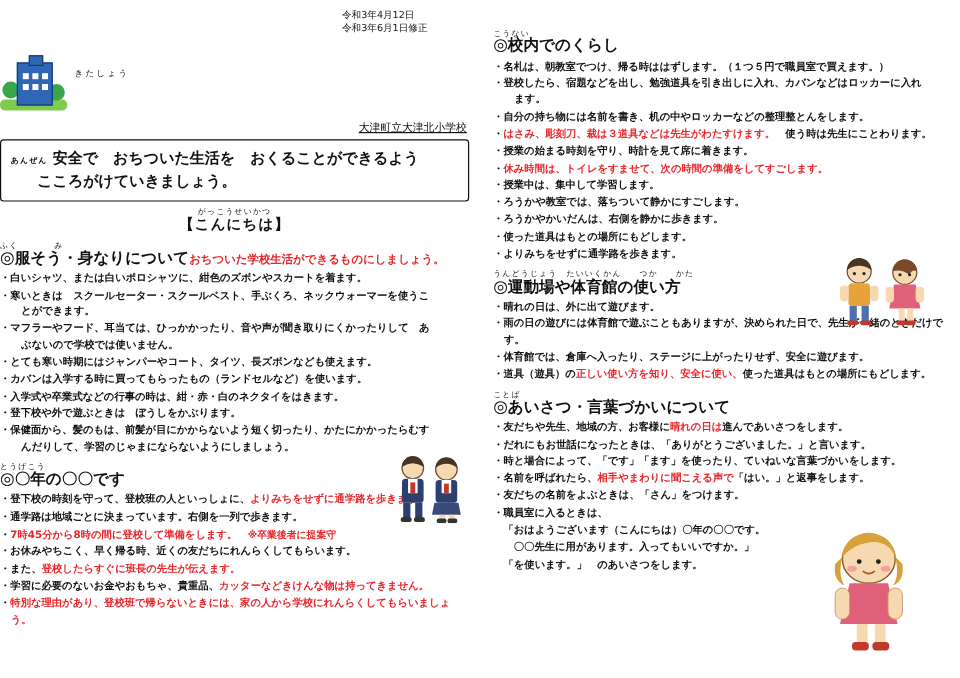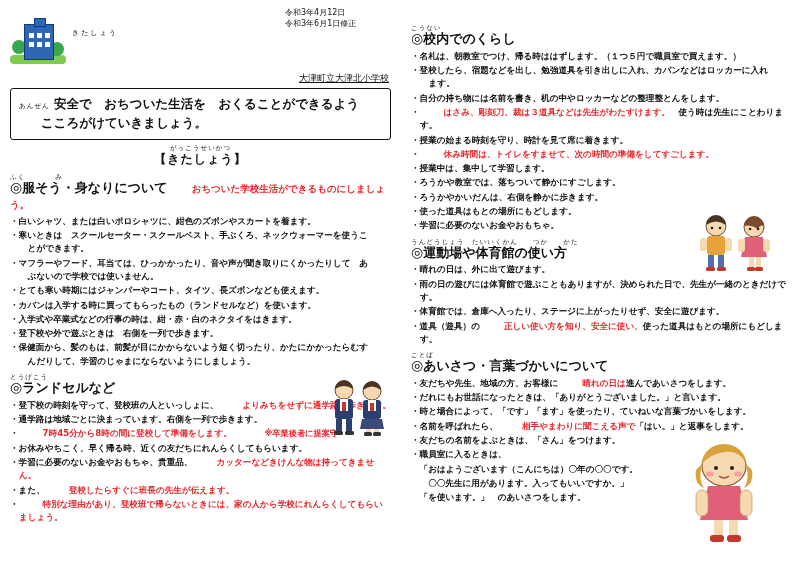--- a/index.html
+++ b/index.html
@@ -3,64 +3,64 @@
 <meta charset="utf-8">
 <style>
   html,body{margin:0;padding:0;}
   body{
     width:800px;height:565px;
     background:#ffffff;
     font-family:"DejaVu Sans","Liberation Sans",sans-serif;
     color:#111111;
     overflow:hidden;
   }
-  .page{position:relative;width:800px;height:565px;box-sizing:border-box;padding:8px 10px;}
+  .page{position:relative;width:800px;height:565px;box-sizing:border-box;padding:8px 0;}
   .cols{display:flex;gap:10px;height:100%;}
   .col{width:50%;box-sizing:border-box;}
   .col.left{padding-right:4px;}
   .col.right{padding-left:6px;}
 
   
   .dates{position:absolute;left:285px;top:8px;font-size:8px;line-height:1.35;color:#111;}
-  .titlerow{display:flex;align-items:flex-start;gap:6px;margin-top:14px;justify-content:center;}
+  .titlerow{display:flex;align-items:flex-start;gap:6px;margin-top:42px;justify-content:center;}
   .school-icon{width:56px;height:46px;position:relative;flex:0 0 56px;}
   .bld{position:absolute;left:14px;top:2px;width:28px;height:34px;background:#2f67b4;border:1px solid #123a77;}
   .bld:before{content:"";position:absolute;left:9px;top:-7px;width:10px;height:7px;background:#2f67b4;border:1px solid #123a77;}
   .win{position:absolute;width:5px;height:5px;background:#ffffff;}
   .tree{position:absolute;border-radius:50%;background:#3aa54a;}
   .t1{left:2px;top:18px;width:14px;height:14px;}
   .t2{left:40px;top:20px;width:14px;height:14px;}
   .grass{position:absolute;left:0;top:33px;width:56px;height:9px;background:#7ecb4e;border-radius:4px;}
 
   .maintitle{font-size:23px;font-weight:bold;letter-spacing:1px;line-height:1.1;padding-top:8px;}
   .ruby{font-size:7px;font-weight:normal;display:block;letter-spacing:2px;margin-bottom:-2px;}
   .schoolname{text-align:right;font-size:9px;margin:4px 2px 3px 0;text-decoration:underline;}
 
   .slogan{
     border:1.5px solid #111;border-radius:3px;padding:5px 8px 6px 8px;
     font-size:12.5px;font-weight:bold;line-height:1.55;
   }
-  .slogan .r{font-size:6.5px;font-weight:normal;letter-spacing:1px;}
+  .slogan .r{font-size:6.5px;font-weight:bold;letter-spacing:1px;}
   .slogan .l2{display:block;padding-left:22px;}
   .seikatsu{text-align:center;font-size:12px;font-weight:bold;margin:4px 0 4px 0;letter-spacing:1px;}
   .seikatsu .r{font-size:6.5px;font-weight:normal;letter-spacing:1px;display:block;margin-bottom:-2px;}
 
   
   .sec{margin-top:5px;}
   .sechead{font-size:13px;font-weight:bold;line-height:1.25;}
   .sechead .ruby{font-size:6.5px;letter-spacing:1px;}
   .sechead .red{color:#e8272c;font-size:9.5px;font-weight:bold;}
   .sechead .mark{font-size:14px;}
 
   ul.items{list-style:none;margin:2px 0 0 0;padding:0;}
   ul.items li{
     font-size:8.6px;line-height:1.55;margin:0 0 1px 0;
     padding-left:9px;text-indent:-9px;font-weight:bold;
   }
-  .red{color:#e8272c;margin-left:24px;}
+  .red{color:#e8272c;}
   .note{font-size:8.2px;}
 
   
   .ill{position:absolute;}
 
   
   #ill-students{left:322px;top:378px;width:72px;height:58px;}
   
   #ill-children{left:690px;top:212px;width:92px;height:62px;}
   
@@ -104,52 +104,52 @@
       <div class="schoolname">大津町立大津北小学校</div>
 
       <div class="slogan">
         <span class="r">あんぜん</span>
         <span>安全で　おちついた生活を　おくることができるよう</span>
         <span class="l2">こころがけていきましょう。</span>
       </div>
 
       <div class="seikatsu">
         <span class="r">がっこうせいかつ</span>
-        <span>【きたしょう】</span>
+        <span>【こんにちは】</span>
       </div>
 
       <div class="sec">
         <div class="sechead">
           <span class="ruby">ふく　　　　み</span>
           <span class="mark">◎</span><span>服そう・身なりについて</span><span class="red">おちついた学校生活ができるものにしましょう。</span>
         </div>
         <ul class="items">
             <li>・白いシャツ、または白いポロシャツに、紺色のズボンやスカートを着ます。</li>
             <li>・寒いときは　スクールセーター・スクールベスト、手ぶくろ、ネックウォーマーを使うこ<br>　とができます。</li>
             <li>・マフラーやフード、耳当ては、ひっかかったり、音や声が聞き取りにくかったりして　あ<br>　ぶないので学校では使いません。</li>
             <li>・とても寒い時期にはジャンパーやコート、タイツ、長ズボンなども使えます。</li>
             <li>・カバンは入学する時に買ってもらったもの（ランドセルなど）を使います。</li>
             <li>・入学式や卒業式などの行事の時は、紺・赤・白のネクタイをはきます。</li>
-            <li>・登下校や外で遊ぶときは　右側を一列で歩きます。</li>
+            <li>・登下校や外で遊ぶときは　ぼうしをかぶります。</li>
             <li>・保健面から、髪のもは、前髪が目にかからないよう短く切ったり、かたにかかったらむす<br>　んだりして、学習のじゃまにならないようにしましょう。</li>
           </ul>
       </div>
 
       <div class="sec">
         <div class="sechead">
           <span class="ruby">とうげこう</span>
-          <span class="mark">◎</span><span>ランドセルなど</span>
+          <span class="mark">◎</span><span>〇年の〇〇です</span>
         </div>
         <ul class="items">
             <li>・登下校の時刻を守って、登校班の人といっしょに、<span class="red">よりみちをせずに通学路を歩きます。</span></li>
             <li>・通学路は地域ごとに決まっています。右側を一列で歩きます。</li>
             <li>・<span class="red">7時45分から8時の間に登校して準備をします。</span>　<span class="note red">※卒業後者に提案守</span></li>
             <li>・お休みやちこく、早く帰る時、近くの友だちにれんらくしてもらいます。</li>
+            <li>・また、<span class="red">登校したらすぐに班長の先生が伝えます。</span></li>
             <li>・学習に必要のないお金やおもちゃ、貴重品、<span class="red">カッターなどきけんな物は持ってきません。</span></li>
-            <li>・また、<span class="red">登校したらすぐに班長の先生が伝えます。</span></li>
             <li>・<span class="red">特別な理由があり、登校班で帰らないときには、家の人から学校にれんらくしてもらいましょう。</span></li>
           </ul>
       </div>
 
       <div class="ill" id="ill-students">
         <svg width="72" height="58" viewBox="0 0 72 58">
           <ellipse cx="22" cy="12" rx="9" ry="9" fill="#f6d9b0" stroke="#6b4a2a" stroke-width="1"></ellipse>
           <path d="M13 11 a9 9 0 0 1 18 0 q-9 -6 -18 0z" fill="#4a3523"></path>
           <rect x="13" y="21" width="18" height="20" rx="3" fill="#2d3f6e"></rect>
           <rect x="18" y="21" width="8" height="12" fill="#ffffff"></rect>
@@ -184,21 +184,21 @@
             <li>・名札は、朝教室でつけ、帰る時ははずします。（１つ５円で職員室で買えます。）</li>
             <li>・登校したら、宿題などを出し、勉強道具を引き出しに入れ、カバンなどはロッカーに入れ<br>　ます。</li>
             <li>・自分の持ち物には名前を書き、机の中やロッカーなどの整理整とんをします。</li>
             <li>・<span class="red">はさみ、彫刻刀、裁は３道具などは先生がわたすけます。</span>　使う時は先生にことわります。</li>
             <li>・授業の始まる時刻を守り、時計を見て席に着きます。</li>
             <li>・<span class="red">休み時間は、トイレをすませて、次の時間の準備をしてすごします。</span></li>
             <li>・授業中は、集中して学習します。</li>
             <li>・ろうかや教室では、落ちついて静かにすごします。</li>
             <li>・ろうかやかいだんは、右側を静かに歩きます。</li>
             <li>・使った道具はもとの場所にもどします。</li>
-            <li>・学習に必要のないお金やおもちゃ。</li>
+            <li>・よりみちをせずに通学路を歩きます。</li>
           </ul>
       </div>
 
       <div class="ill" id="ill-children">
         <svg width="92" height="62" viewBox="0 0 92 62">
           <ellipse cx="26" cy="14" rx="10" ry="10" fill="#f6d9b0" stroke="#6b4a2a" stroke-width="1"></ellipse>
           <path d="M16 13 a10 10 0 0 1 20 0 q-10 -7 -20 0z" fill="#4a3523"></path>
           <circle cx="22" cy="16" r="1.3" fill="#222"></circle>
             <circle cx="30" cy="16" r="1.3" fill="#222"></circle>
           <rect x="17" y="24" width="18" height="19" rx="3" fill="#e8a23b"></rect>

